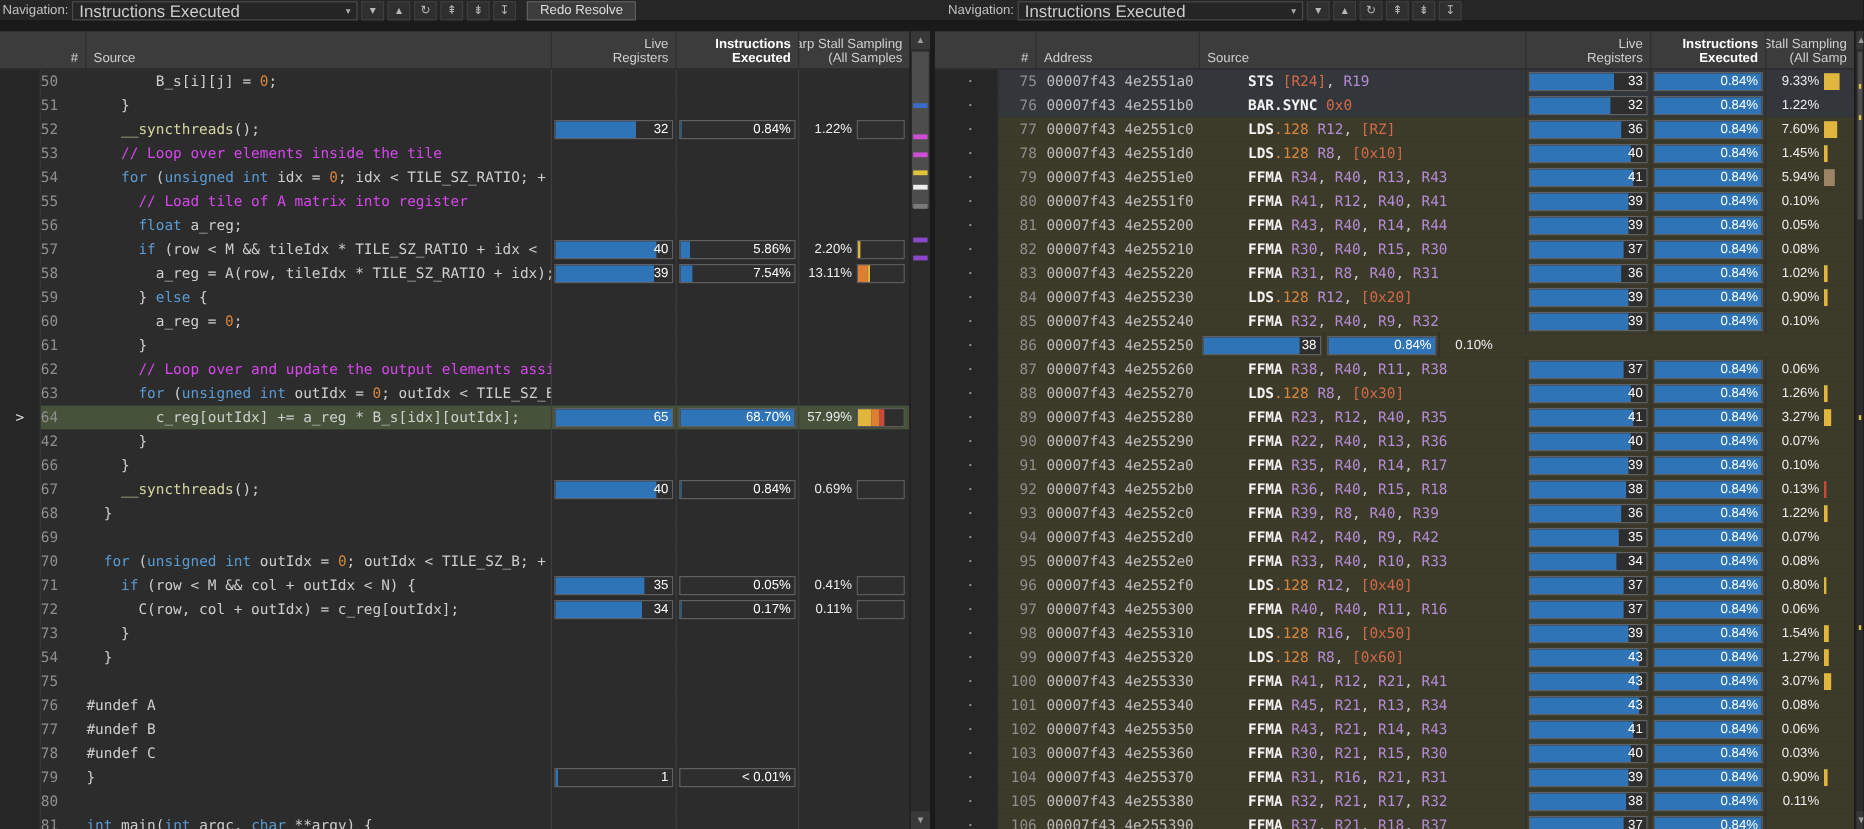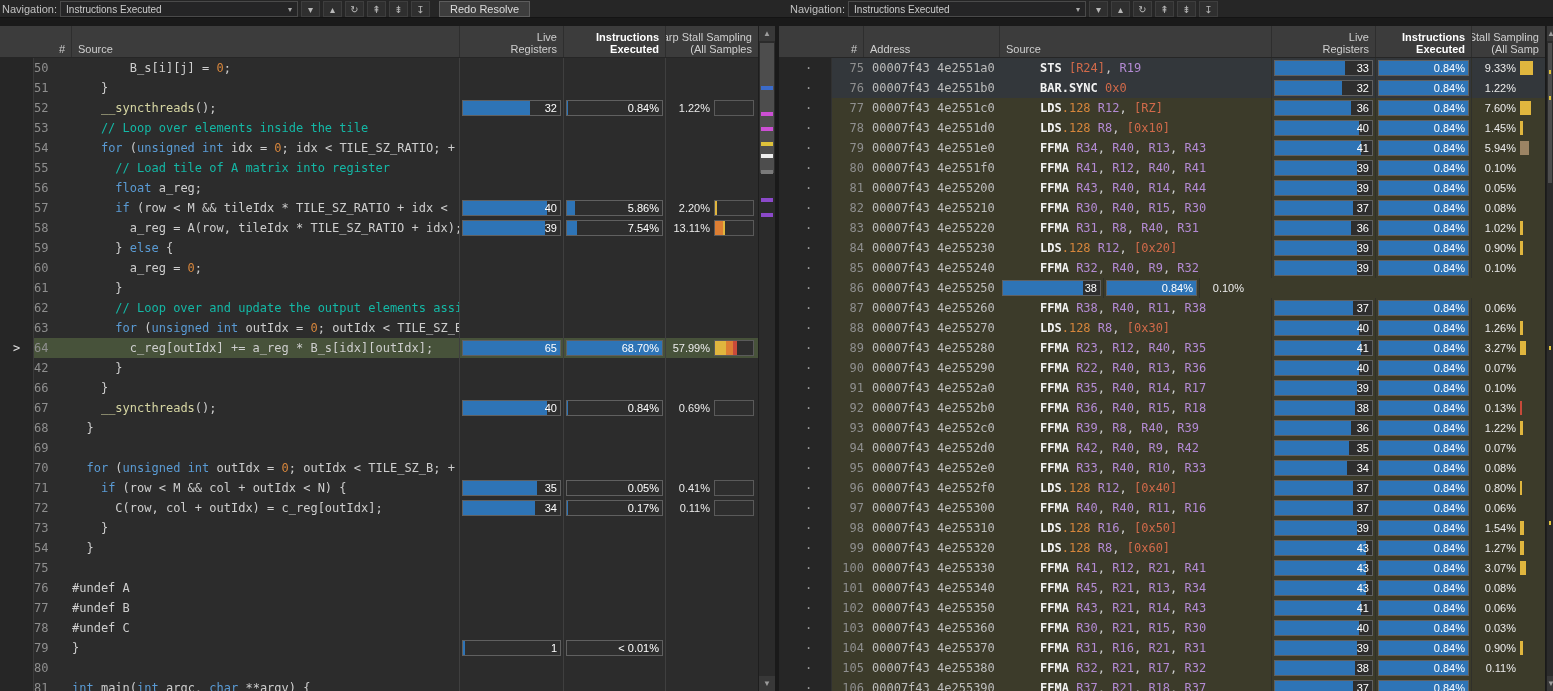--- a/index.html
+++ b/index.html
@@ -7,21 +7,21 @@
   body{background:#1a1a1a;font-family:"Liberation Sans",sans-serif;position:relative}
   .app{position:absolute;inset:0}
 
   
   .toolbar{position:absolute;top:0;left:0;width:100%;height:18px;background:#262626;border-bottom:1px solid #141414}
   .tb-group{position:absolute;top:1px;height:16px;display:flex;align-items:center;gap:3px}
   #tb-left{left:2px}
   #tb-right{left:790px}
   .tb-label{font-size:11px;color:#c0c0c0;white-space:nowrap}
   .combo{width:238px;height:16px;background:#252526;border:1px solid #4a4a4a;display:flex;align-items:center;justify-content:space-between;padding:0 5px;cursor:default}
-  .combo-text{font-size:10px;color:#cccccc;white-space:nowrap;overflow:hidden}
+  .combo-text{font-size:14px;color:#cccccc;white-space:nowrap;overflow:hidden}
   .combo-arrow{font-size:8px;color:#aaaaaa}
   .tbtn{min-width:19px;height:16px;background:#2f2f2f;border:1px solid #3e3e3e;color:#b8b8b8;font-size:10px;line-height:13px;text-align:center;font-family:"DejaVu Sans",sans-serif}
   .redo-btn{height:16px;margin-left:6px;padding:0 10px;background:#3d3d3d;border:1px solid #5d5d5d;color:#dddddd;font-size:11px;line-height:13px}
 
   
   .panel{position:absolute;top:26px;bottom:0;background:#2c2c2c;overflow:hidden}
   #left-panel{left:0;width:758px}
   #right-panel{left:779px;width:766px}
 
   .hdr{position:absolute;top:0;left:0;right:0;height:32px;background:#3c3c3c;display:flex;border-bottom:1px solid #262626}
@@ -54,21 +54,21 @@
   .raddr{width:136px;padding-left:8px;color:#bdbdbd;white-space:pre;overflow:hidden}
   .rcode{width:272px;padding-left:40px;white-space:pre;overflow:hidden;border-right:1px solid #30302a}
   .rcell{position:relative}
   .rlive{width:104px;border-right:1px solid #30302a}
   .rinstr{width:96px;border-right:1px solid #30302a}
   .rwarp{width:73px;display:flex;overflow:hidden}
 
   
   .tok-pl{color:#cecece}
   .tok-kw{color:#5a9bd4}
-  .tok-cm{color:#14b8a6}
+  .tok-cm{color:#d946ef}
   .tok-num{color:#d7863c}
   .tok-fn{color:#d6d6a3}
   .tok-mn{color:#f2f2f2;font-weight:bold}
   .tok-mod{color:#d7863c}
   .tok-reg{color:#b48bd4}
   .tok-mem{color:#d16a4a}
 
   
   .track{position:absolute;left:2px;right:2px;top:2px;bottom:2px;background:#2e2e2e;border:1px solid #606060;overflow:hidden}
   .fill{position:absolute;left:0;top:0;bottom:0}

